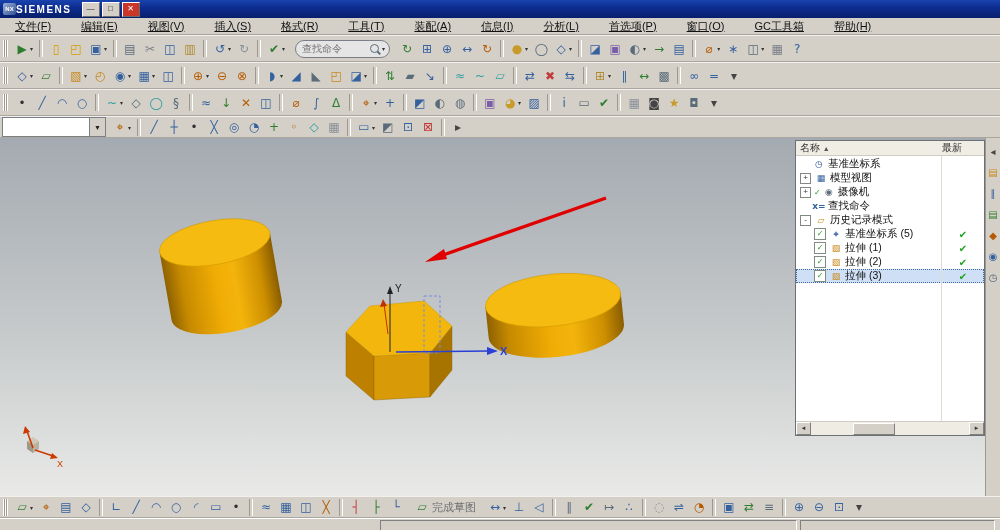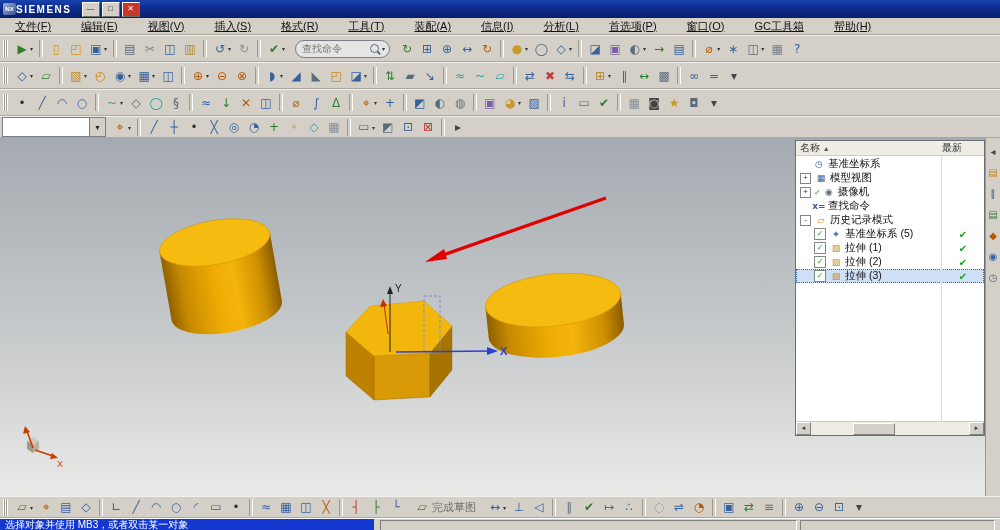--- a/index.html
+++ b/index.html
@@ -627,19 +627,18 @@
         </span><span class="tbtn">
           <span class="tglyph" style="color: rgb(53, 97, 158);">⊖</span>
         </span><span class="tbtn">
           <span class="tglyph" style="color: rgb(53, 97, 158);">⊡</span>
         </span><span class="tbtn">
           <span class="tglyph" style="color: rgb(68, 68, 68);">▾</span>
         </span></span>
   </div>
 
   <div class="statusbar">
-    <div class="statmsg">选择对象并使用 MB3，或者双击某一对象</div>
     <div class="statcell c1"></div>
     <div class="statcell c2"></div>
   </div>
 
 
 </div>
 
 </body></html>

